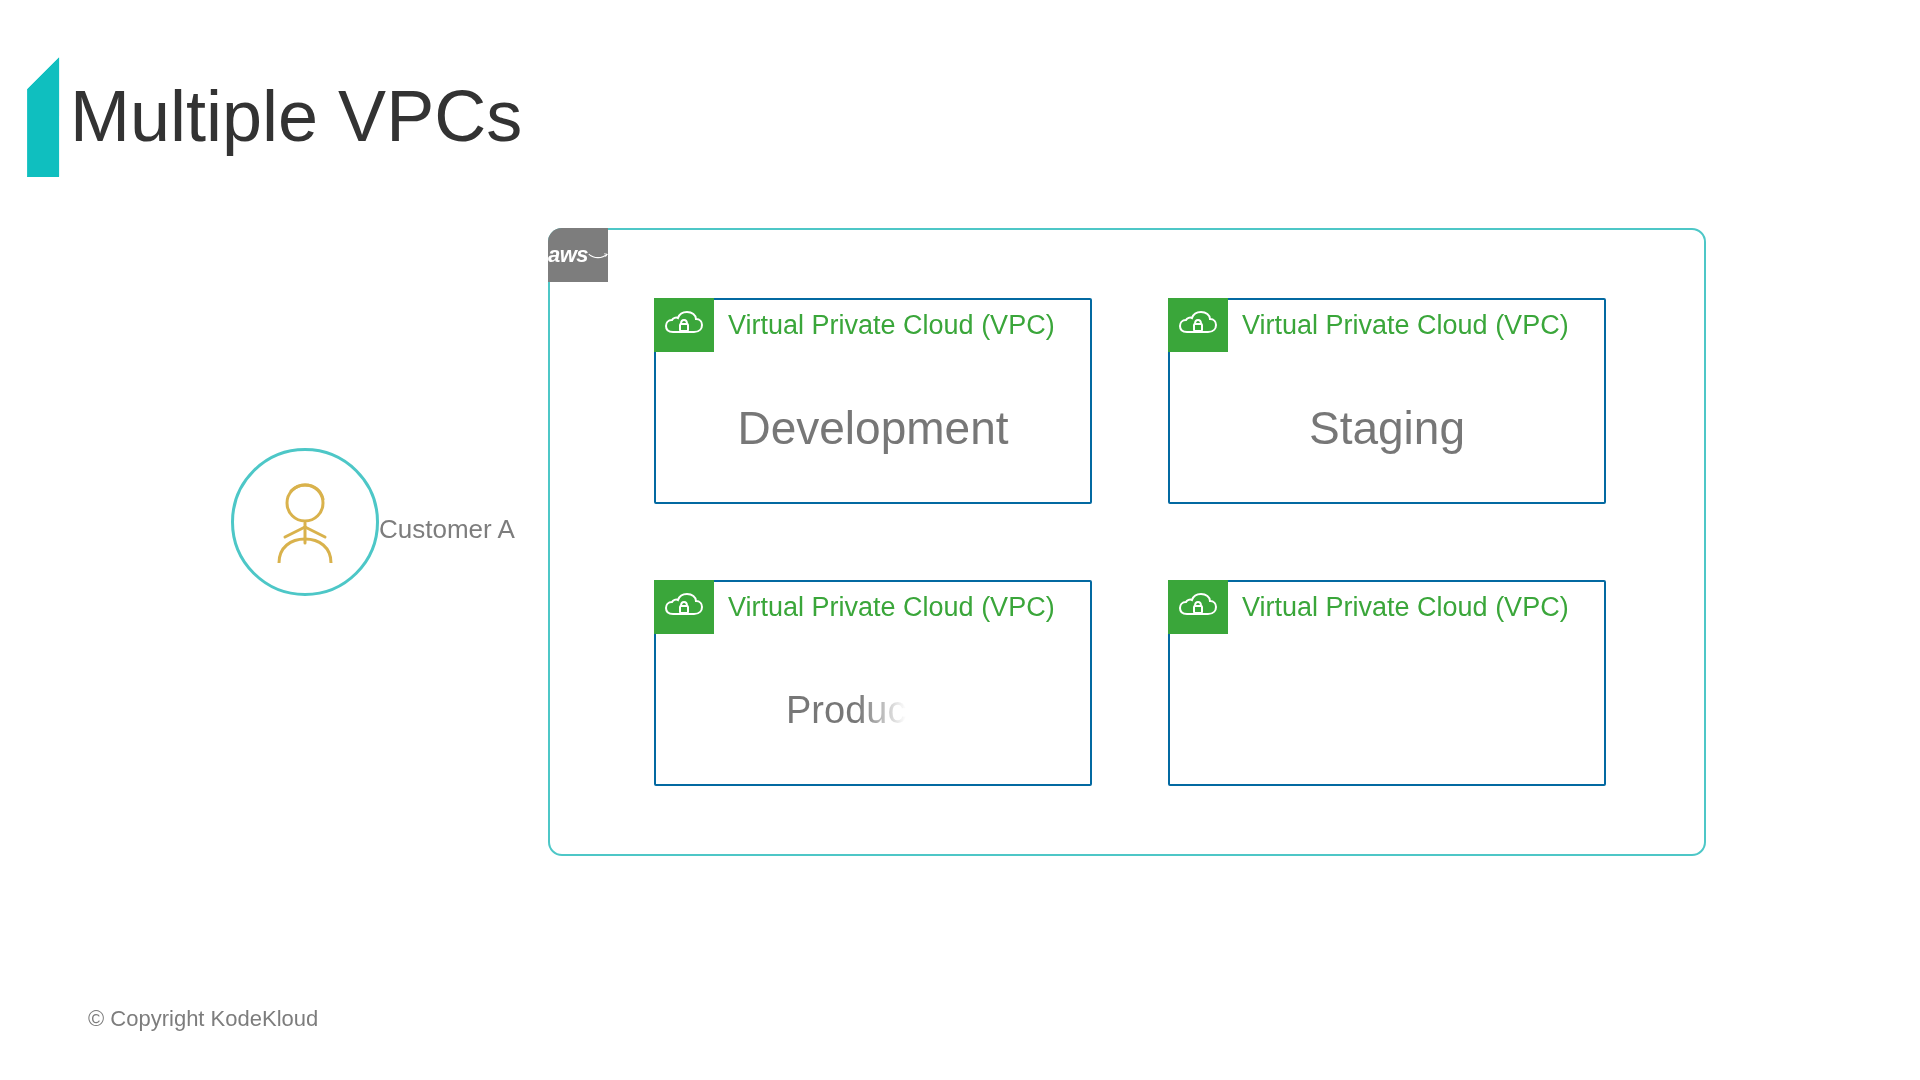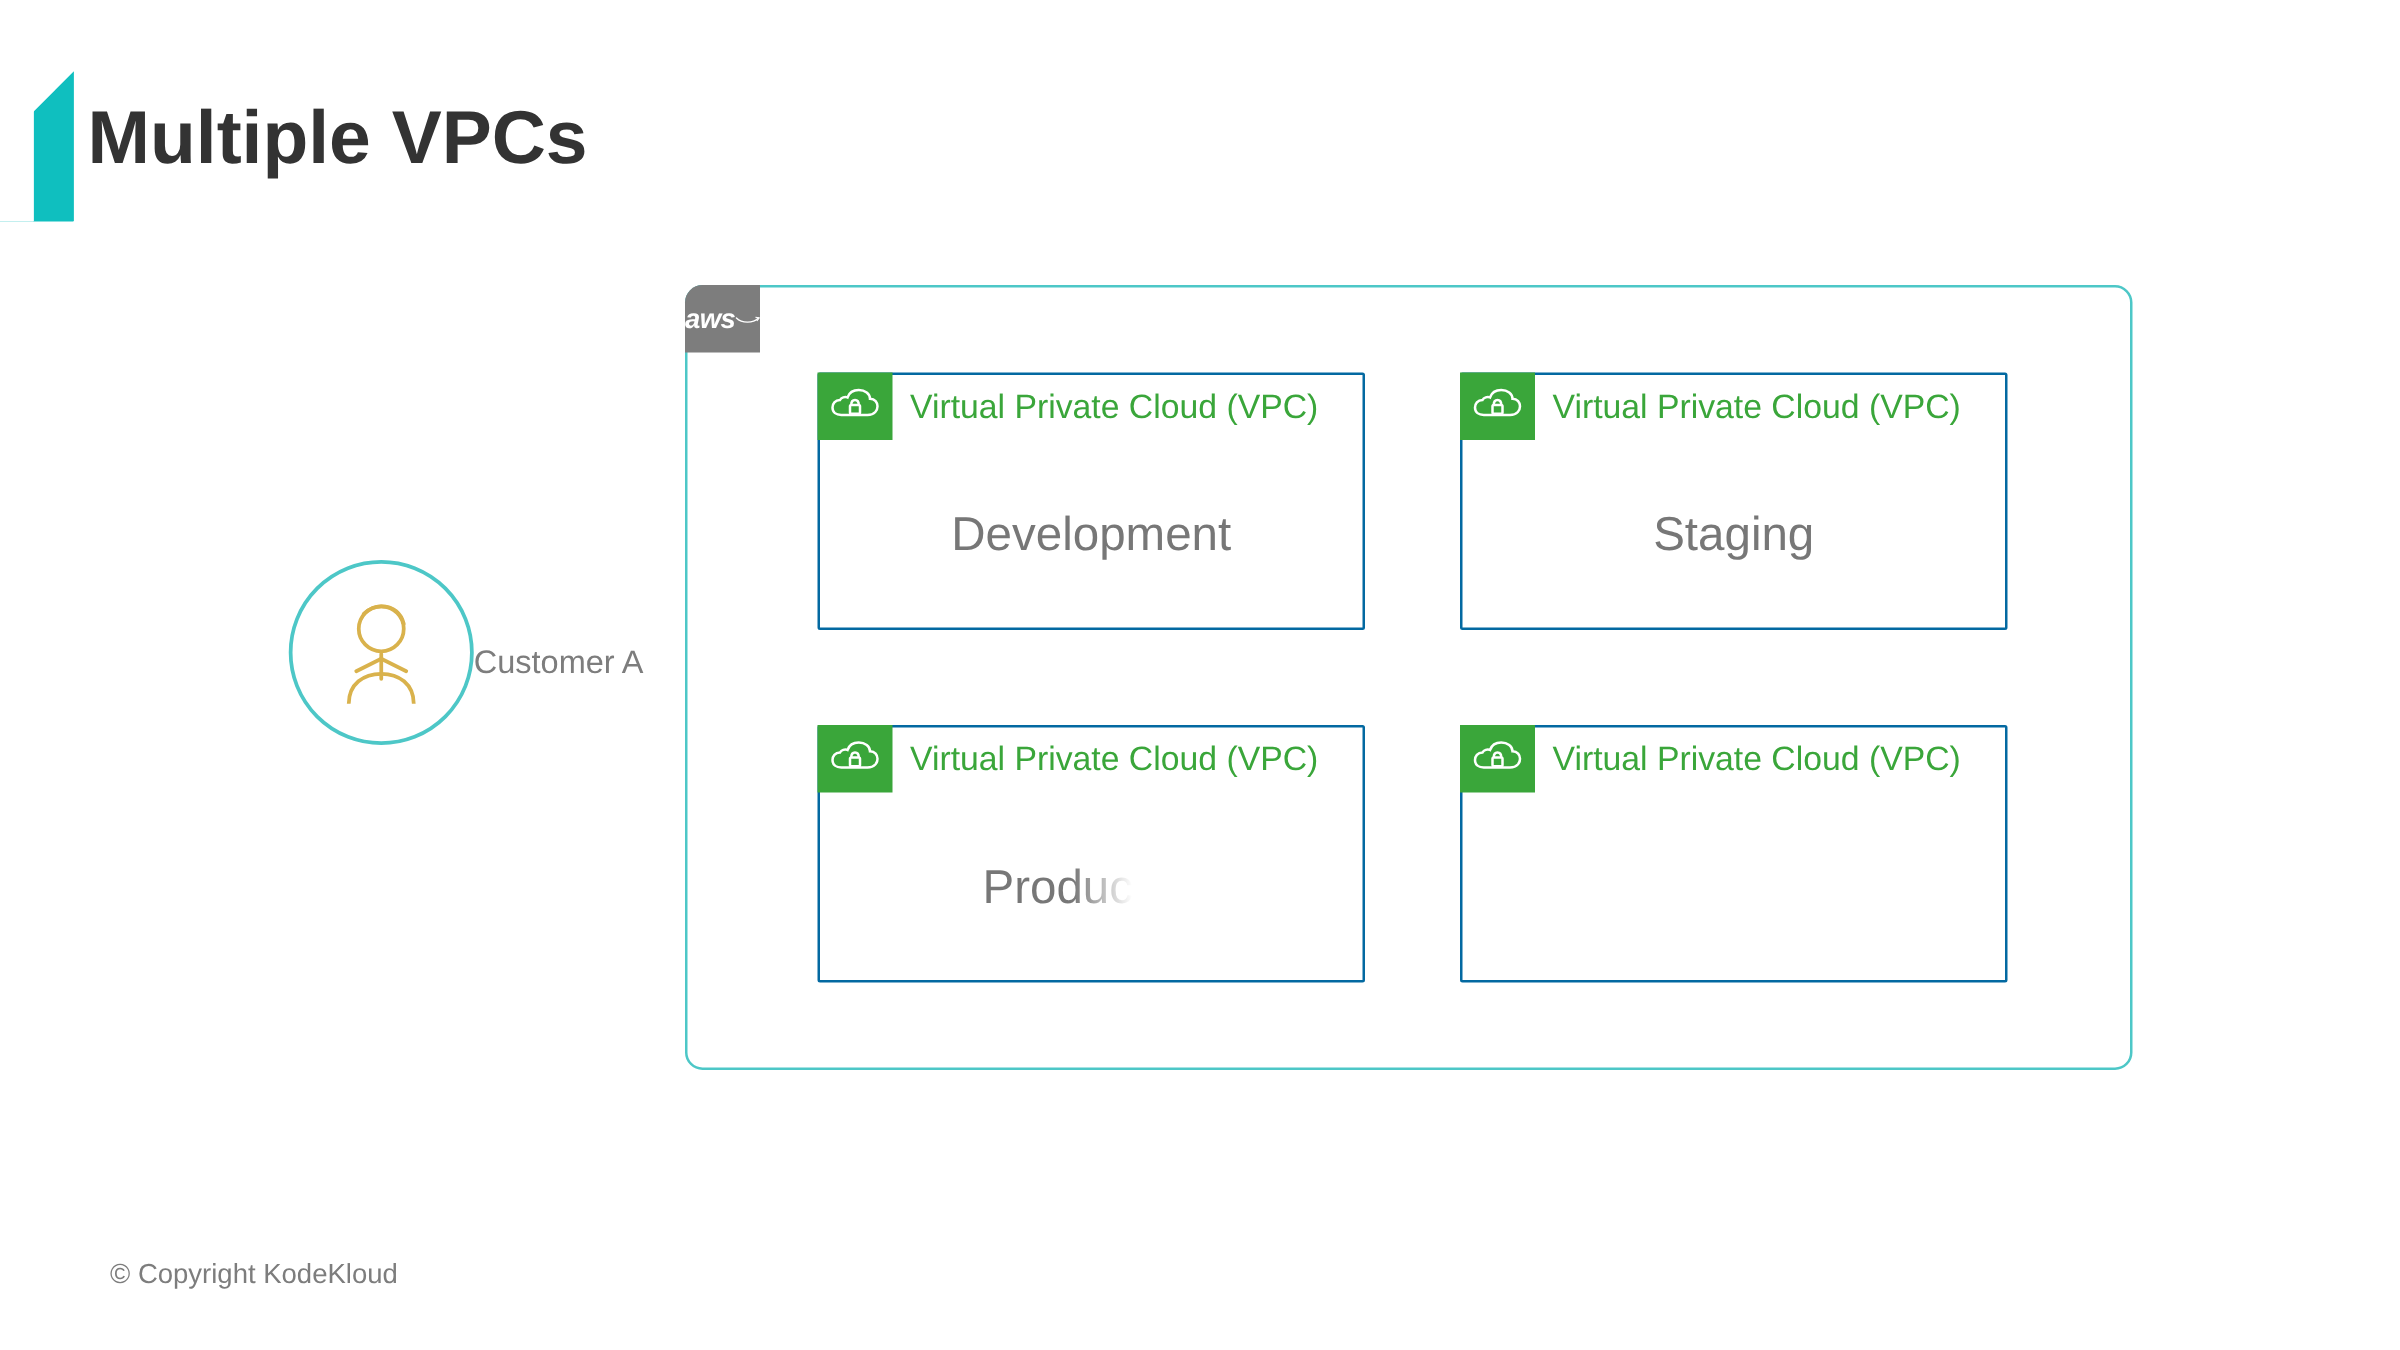--- a/index.html
+++ b/index.html
@@ -35,22 +35,22 @@
     background: #ffffff;
     transform: rotate(45deg);
     transform-origin: center;
     clip-path: polygon(50% 0, 100% 50%, 50% 100%);
     z-index: 2;
   }
   .title {
     position: absolute;
     top: 75px;
     left: 70px;
-    font-size: 60px;
-    font-weight: 700;
+    font-size: 72px;
+    font-weight: 400;
     color: #333333;
     z-index: 3;
   }
 
   
   .customer {
     position: absolute;
     top: 448px;
     left: 231px;
     display: flex;
@@ -151,21 +151,21 @@
   }
   .vpc-content {
     position: absolute;
     top: 54px;
     left: 0;
     right: 0;
     bottom: 0;
     display: flex;
     align-items: center;
     justify-content: center;
-    font-size: 38px;
+    font-size: 46px;
     color: #777777;
   }
   .vpc-content.partial {
     position: absolute;
     justify-content: flex-start;
     padding-left: 130px;
     font-size: 38px;
     color: #777777;
   }
   .vpc-content.partial .fade {

